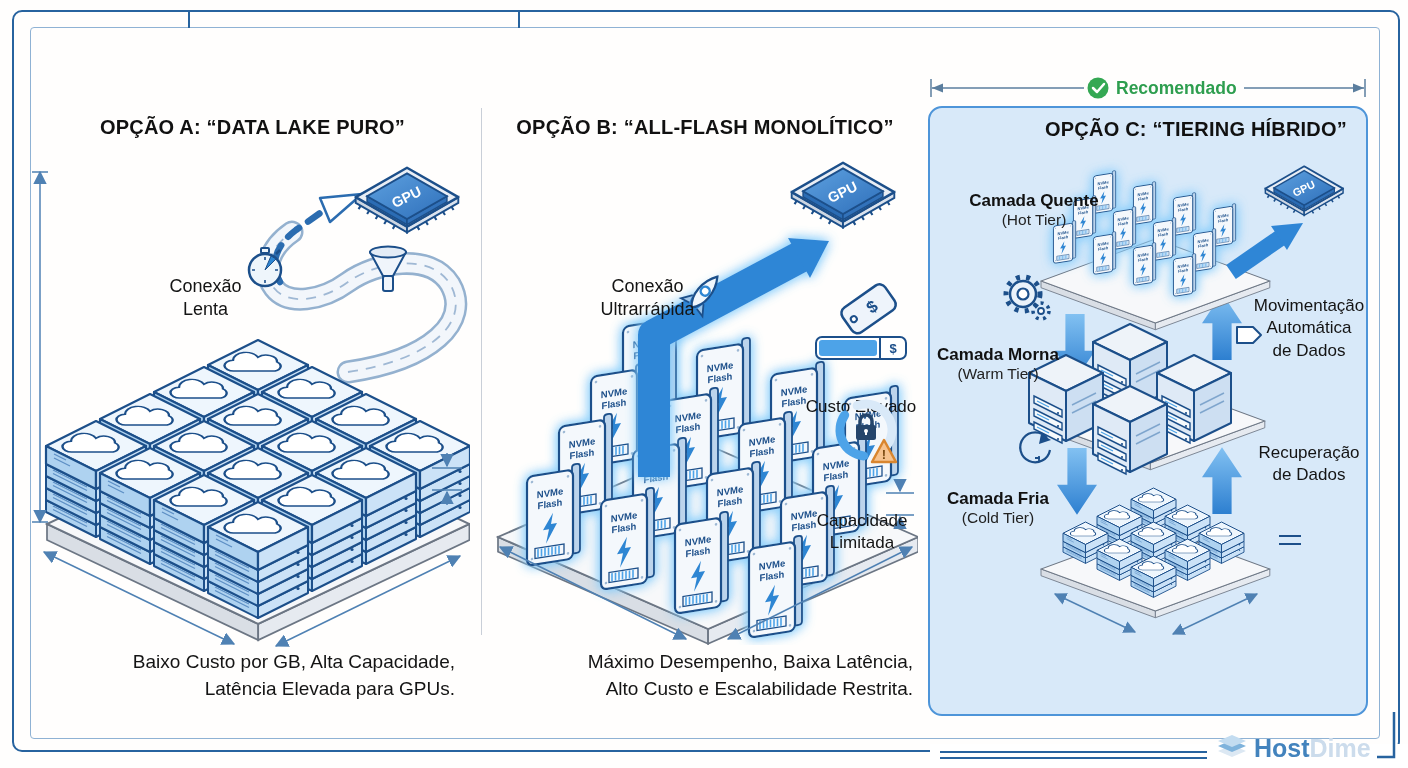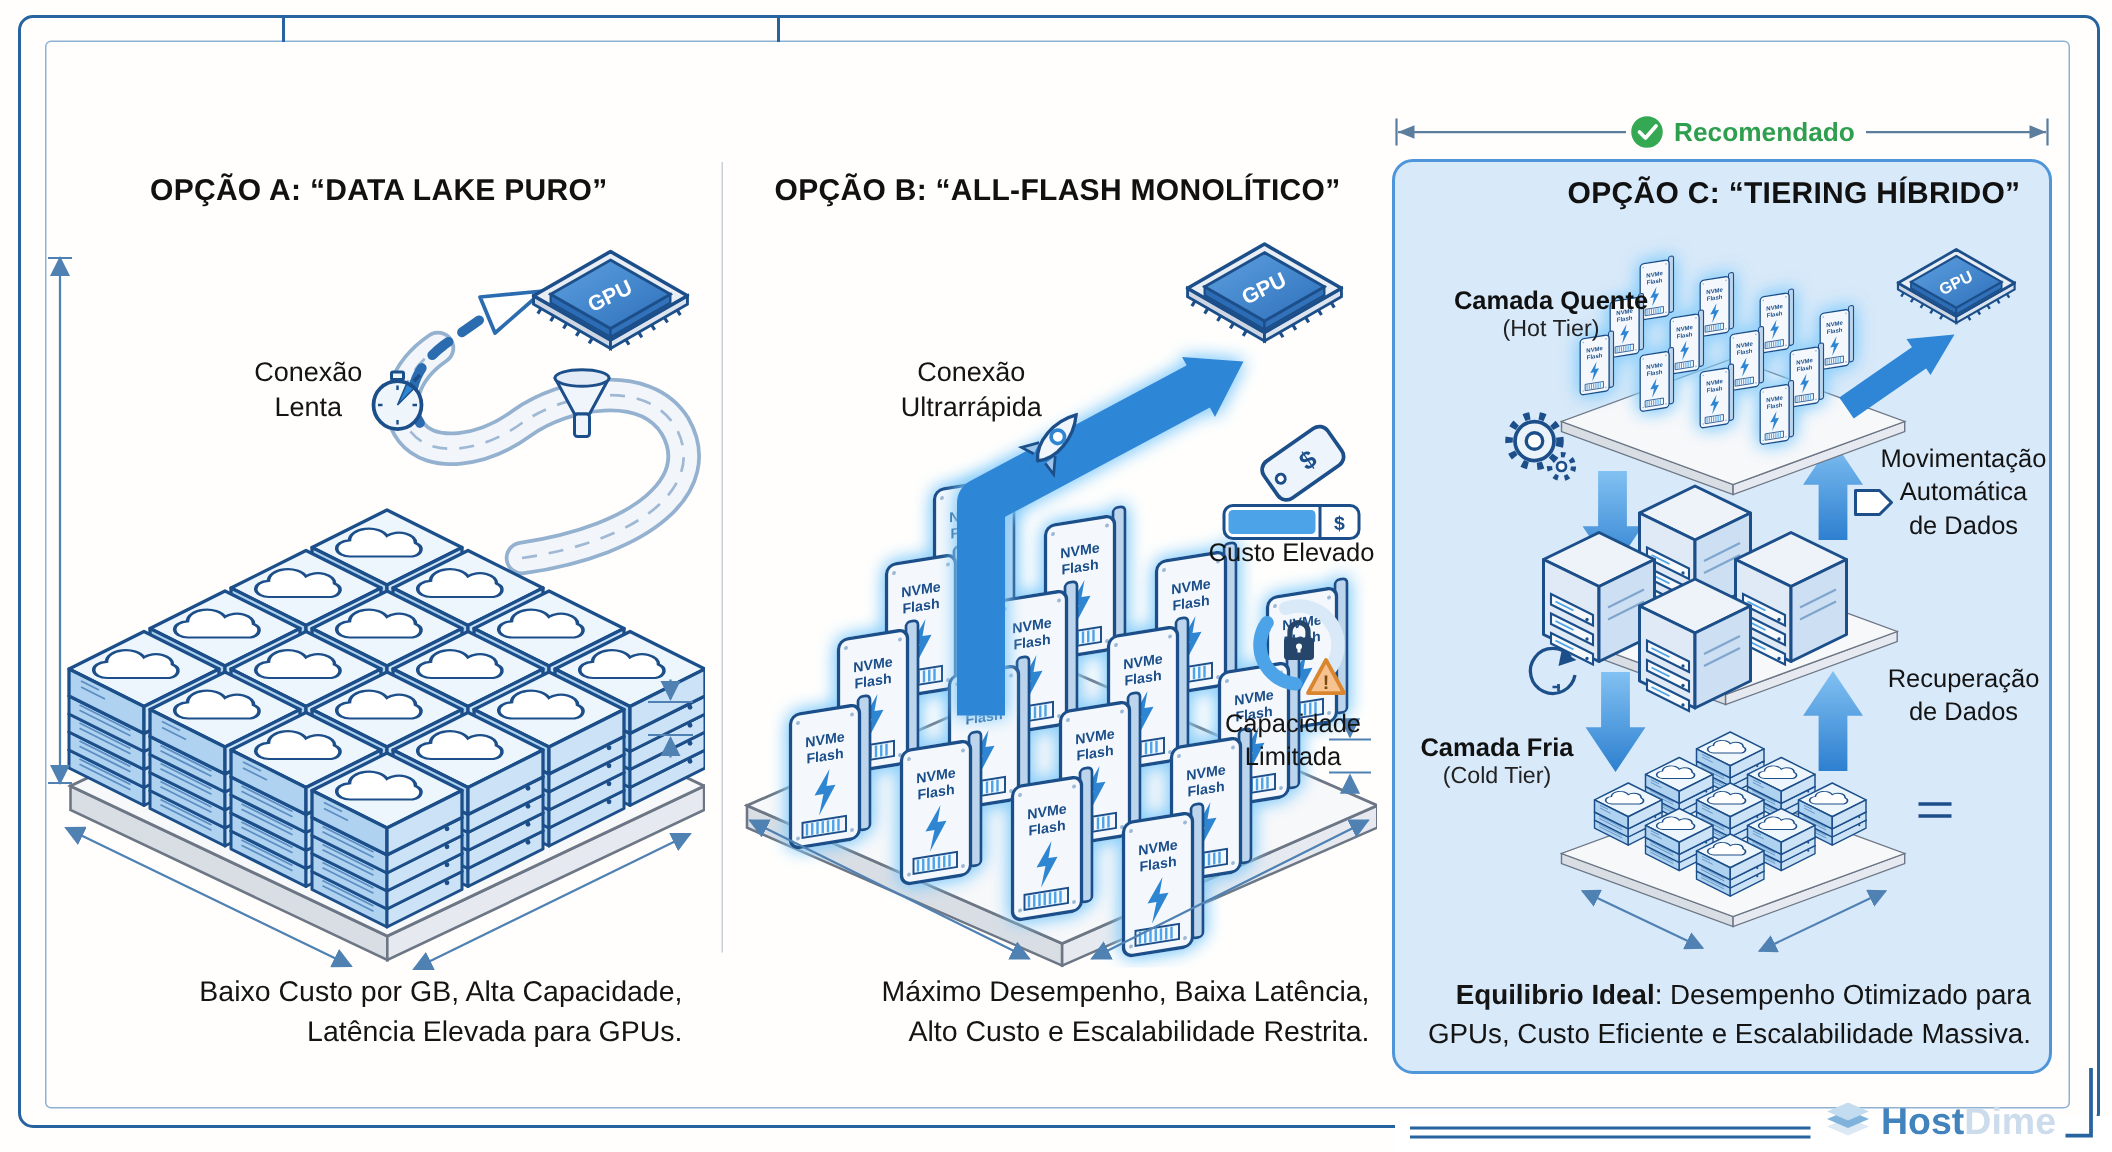--- a/index.html
+++ b/index.html
@@ -9,21 +9,21 @@
   
   .frame-outer{left:12px;top:10px;width:1384px;height:738px;border:2.5px solid #27639f;border-radius:10px;}
   .frame-inner{left:30px;top:27px;width:1348px;height:710px;border:1.5px solid #8fb2d4;border-radius:4px;}
   .frame-tick{top:10px;width:2px;height:18px;background:#27639f;}
   .bottom-patch{left:930px;top:744px;width:478px;height:24px;background:#fff;}
   .foot-line{height:2px;background:#27639f;}
   
   .main-title{left:280px;top:40px;width:848px;text-align:center;font-size:27px;font-weight:bold;
               color:#1f5fa8;letter-spacing:0.4px;}
   .ptitle{font-size:20px;font-weight:bold;color:#111;text-align:center;letter-spacing:0.2px;}
-  .lbl{color:#141414;white-space:pre-line;text-align:center;line-height:1.3;}
+  .lbl{color:#141414;white-space:pre-line;text-align:center;line-height:1.3;margin-top:38px;}
   .caption{font-size:19px;color:#141414;text-align:right;white-space:pre-line;line-height:1.42;}
   .divider{left:481px;top:108px;width:1px;height:527px;background:#c9cfd8;}
   .panelc-box{left:928px;top:106px;width:440px;height:610px;background:#d8e9f9;
               border:2.5px solid #4e95d9;border-radius:14px;box-sizing:border-box;}
   .tier-label{width:130px;text-align:center;}
   .tname{font-size:17px;font-weight:bold;color:#111;}
   .tsub{font-size:15.5px;color:#222;}
   .side-label{font-size:17px;color:#141414;white-space:pre-line;line-height:1.32;text-align:center;}
   .cost-bar{left:815px;top:336px;width:92px;height:24px;border:2.5px solid #1c4f8a;border-radius:7px;
             background:#fff;display:flex;align-items:stretch;box-sizing:border-box;}
@@ -398,33 +398,35 @@
     <g stroke="#4f81b3" stroke-width="1.4">
       <line x1="120" y1="448" x2="200" y2="486" marker-start="url(#dm)" marker-end="url(#dm)"></line>
       <line x1="238" y1="488" x2="322" y2="448" marker-start="url(#dm)" marker-end="url(#dm)"></line>
     </g>
   </svg>
 
   <div class="abs tier-label" style="left:933px;top:191px;margin-left:36px;">
     <div class="tname">Camada Quente</div>
     <div class="tsub">(Hot Tier)</div>
   </div>
+  <div class="abs tier-label" style="left:933px;top:345px;">
+    <div class="tname">Camada Morna</div>
+    <div class="tsub">(Warm Tier)</div>
+  </div>
   <div class="abs tier-label" style="left:933px;top:489px;">
     <div class="tname">Camada Fria</div>
     <div class="tsub">(Cold Tier)</div>
   </div>
 
   <div class="abs side-label" style="left:1253px;top:295px;width:112px;">Movimentação
 Automática
 de Dados</div>
   <div class="abs side-label" style="left:1253px;top:442px;width:112px;">Recuperação
 de Dados</div>
 
-  <div class="abs caption" style="left:942px;top:650px;width:412px;font-size:18.5px;"><strong>Equilibrio Ideal</strong><span>: Desempenho Otimizado para
-GPUs, Custo Eficiente e Escalabilidade Massiva.</span></div>
 
   <div class="abs bottom-patch"></div>
   <div class="abs foot-line" style="left:940px;top:751px;width:267px;"></div>
   <div class="abs foot-line" style="left:940px;top:757px;width:267px;"></div>
   <div class="abs logo">
     <svg width="32" height="28" viewBox="0 0 32 28">
       <polygon points="16,10 30,16 16,22 2,16" fill="#dce8f3"></polygon>
       <polygon points="16,5 30,11 16,17 2,11" fill="#7fb3dc"></polygon>
       <polygon points="16,0 30,6 16,12 2,6" fill="#c3dcf0"></polygon>
     </svg>

